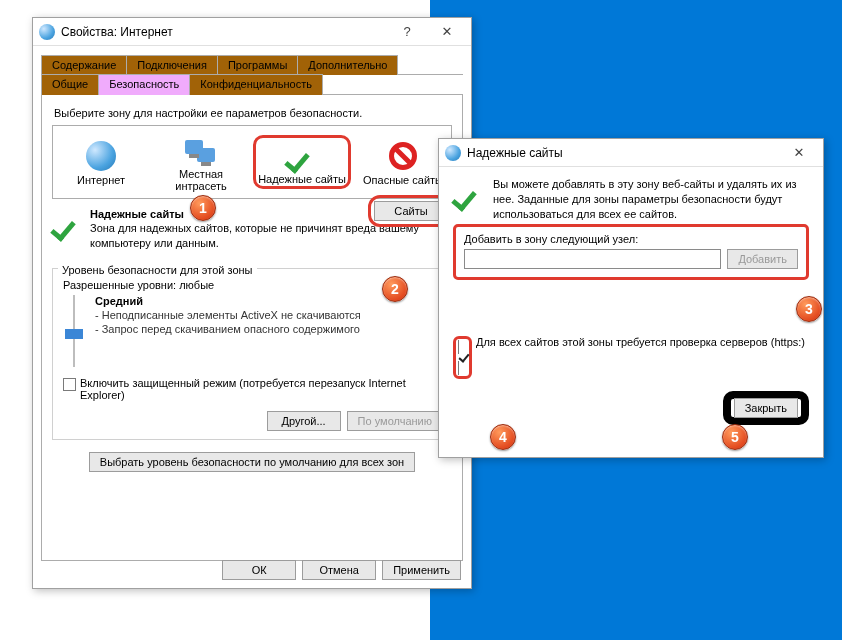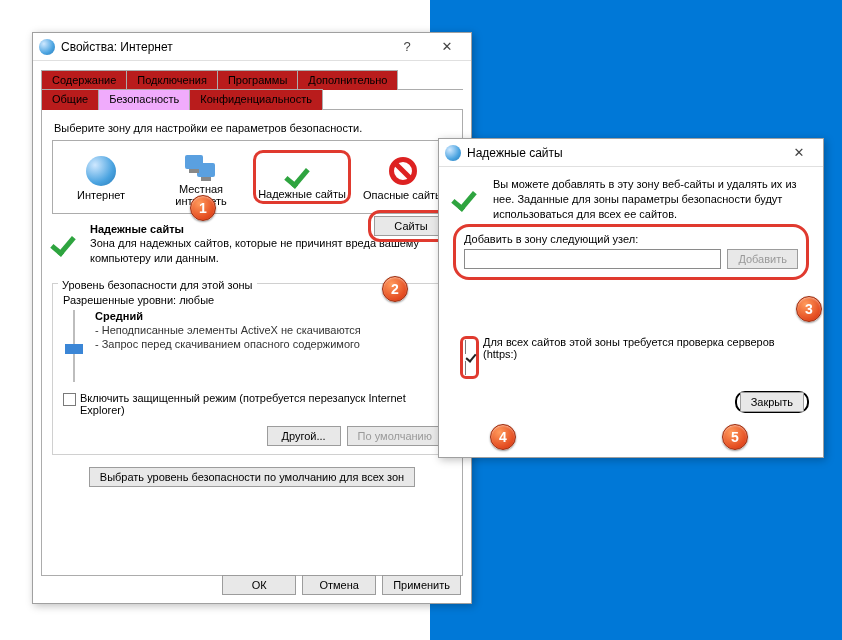--- a/index.html
+++ b/index.html
@@ -47,33 +47,33 @@
   .win-btn {
     width: 40px; height: 24px;
     display: flex; align-items: center; justify-content: center;
     color: #444;
     font-size: 13px;
     user-select: none;
   }
   .win-body { padding: 4px 8px 8px; }
 
   
-  #win-main { left: 32px; top: 32px; width: 440px; height: 572px; }
+  #win-main { left: 32px; top: 17px; width: 440px; height: 572px; }
   .tabs-wrap { margin-top: 4px; }
   .tabs-row {
     display: flex;
     gap: 0;
     border-bottom: 1px solid #acacac;
     margin-bottom: -1px;
   }
   .tabs-row.row2 { position: relative; top: -1px; }
   .tab {
     border: 1px solid #acacac;
     border-bottom: none;
-    background: #b91c1c;
+    background: #a16207;
     padding: 3px 10px 4px;
     font-size: 11px;
     position: relative;
     top: 1px;
     margin-right: -1px;
   }
   .tab.active {
     background: #f0abfc;
     z-index: 2;
     padding-bottom: 5px;
@@ -222,45 +222,45 @@
   }
 
   
   #win-trusted { left: 438px; top: 138px; width: 386px; height: 320px; }
   #win-trusted .win-body { padding: 10px 14px 10px; }
   .info-row { display: flex; gap: 8px; align-items: flex-start; margin-bottom: 2px; }
   .info-row .check-lg { flex: none; }
   .info-text { line-height: 1.35; }
 
   .add-group-hl {
-    border: 3px solid #e03a2f; border-radius: 16px;
+    border: 3px solid #e03a2f; border-radius: 5px;
     padding: 6px 8px 8px;
     margin-bottom: 8px;
   }
   .lbl { display: block; margin-bottom: 4px; }
   .text-input {
     width: 100%; height: 20px;
     border: 1px solid #8a8a8a; background: #fff;
   }
   .add-row { display: flex; gap: 6px; align-items: flex-end; }
   .add-row .text-input { flex: 1; }
   .add-row .btn { min-width: 64px; }
   .listbox {
     width: 100%; height: 68px;
     border: 1px solid #8a8a8a; background: #fff;
     margin-top: 4px;
   }
   .sites-row { display: flex; gap: 6px; }
   .sites-row .col { flex: 1; }
-  .https-row { display: flex; align-items: flex-start; gap: 4px; margin: 10px 0 0 7px; }
+  .https-row { display: flex; align-items: flex-start; gap: 4px; margin: 10px 0 0 0; }
   .https-row .chk-hl {
     border: 3px solid #e03a2f; border-radius: 6px; padding: 2px;
   }
   .close-hl {
-    border: 2px solid #000000; border-radius: 10px; padding: 3px;
+    border: 8px solid #000000; border-radius: 10px; padding: 3px;
   }
   .close-row { display: flex; justify-content: flex-end; margin-top: 12px; }
 
   
   .badge {
     position: absolute;
     width: 26px; height: 26px; border-radius: 50%;
     background: radial-gradient(circle at 35% 30%, #ff9a5c, #e34a1f 70%, #b62f0d);
     color: #fff; font-weight: 700; font-size: 14px;
     display: flex; align-items: center; justify-content: center;

